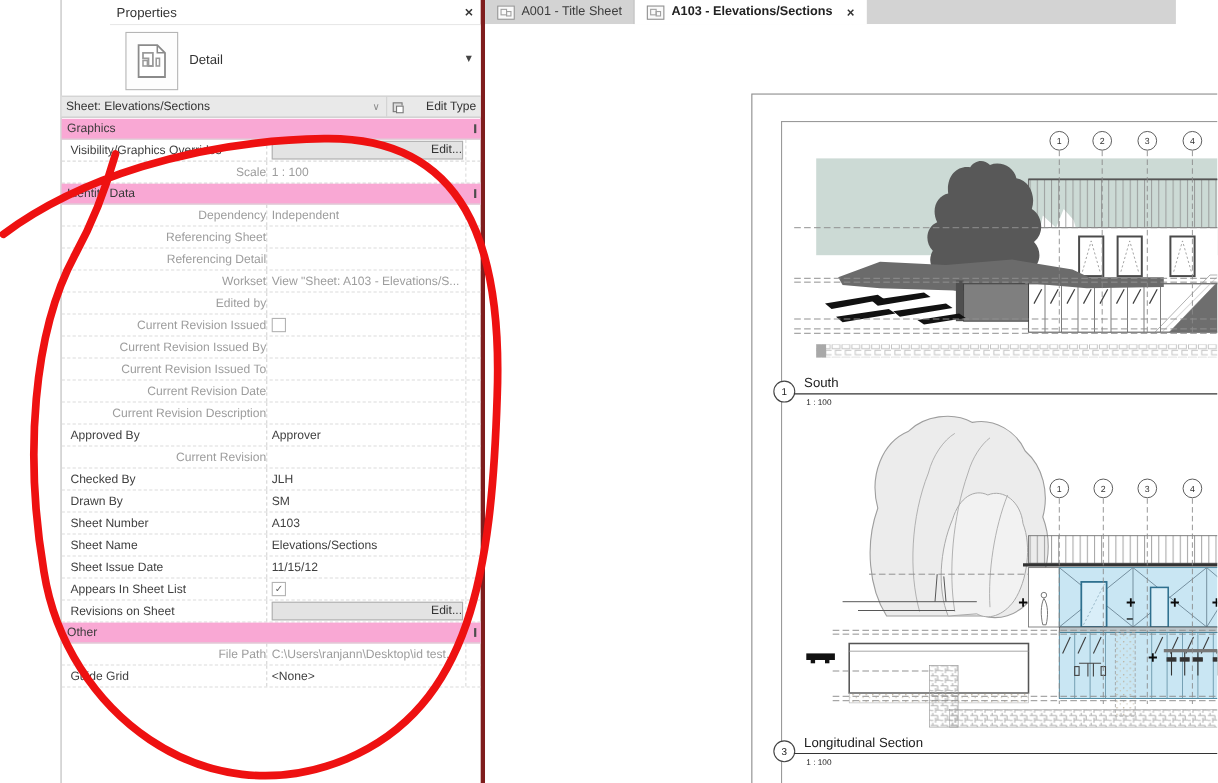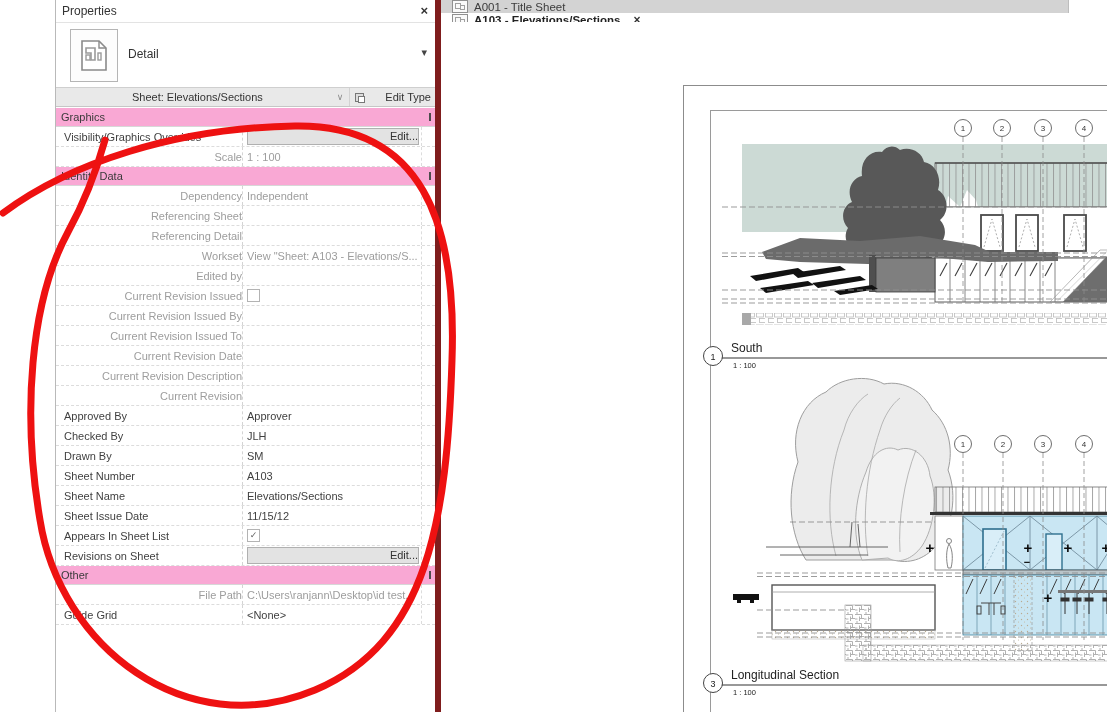--- a/index.html
+++ b/index.html
@@ -1,33 +1,33 @@
 <!DOCTYPE html>
 <html><head>
 <meta charset="utf-8">
 <style>
   html,body{margin:0;padding:0;background:#fff;}
   #screen{position:relative;width:1107px;height:712px;overflow:hidden;
     font-family:"Liberation Sans", sans-serif;background:#fff;color:#3c3c3c;}
 
   
   #props{position:absolute;left:55px;top:0;width:386px;height:712px;background:#fff;
-    border-left:1px solid #b9b9b9;border-right:6px solid #7f1d1d;box-sizing:border-box;}
+    border-left:1px solid #b9b9b9;border-right:4px solid #7f1d1d;box-sizing:border-box;padding-left:44px;}
   #props-header{position:relative;height:22px;line-height:22px;font-size:12px;color:#333;
     padding-left:6px;border-bottom:1px solid #e3e3e3;}
   #props-close{position:absolute;right:7px;top:0;font-size:13px;font-weight:bold;color:#333;cursor:pointer;}
   #type-selector{position:relative;height:64px;border-bottom:1px solid #c9c9c9;background:#fff;}
   #type-icon-box{position:absolute;left:14px;top:6px;width:46px;height:51px;border:1px solid #b5b5b5;background:#fdfdfd;}
   #type-icon-box svg{display:block;margin:9px auto;}
   #type-label{position:absolute;left:72px;top:24px;font-size:12px;color:#333;}
   #type-drop{position:absolute;right:8px;top:23px;font-size:11px;color:#444;}
   #instance-bar{position:absolute;left:0;top:87px;width:100%;height:20px;background:#e9e9e9;
     border-top:1px solid #cfcfcf;border-bottom:1px solid #c6c6c6;display:flex;align-items:center;
     font-size:11px;box-sizing:border-box;}
-  #instance-label{padding-left:4px;color:#333;flex:1 1 auto;white-space:nowrap;overflow:hidden;text-align:center;}
+  #instance-label{padding-left:4px;color:#333;flex:1 1 auto;white-space:nowrap;overflow:hidden;}
   #instance-chevron{color:#8a8a8a;font-size:9px;padding:0 6px 0 2px;}
   #edit-type{display:flex;align-items:center;gap:21px;padding:0 4px 0 5px;border-left:1px solid #d2d2d2;height:100%;color:#333;cursor:pointer;}
   .ets{position:relative;width:7px;height:7px;border:1px solid #777;background:#ddd;display:inline-block;}
   .ets::after{content:"";position:absolute;left:2px;top:2px;width:5px;height:5px;border:1px solid #777;background:#fff;}
 
   
   #prop-grid{position:absolute;left:0;top:108px;width:100%;font-size:11px;}
   .psection{position:relative;height:18px;line-height:18px;background:#f9a8d4;color:#3a3a3a;
     padding-left:5px;border-bottom:1px solid #d7d7d7;}
   .psection .grip{position:absolute;right:4px;top:5px;width:2px;height:8px;background:#4c4c4c;}
@@ -37,21 +37,21 @@
   .pvalue{flex:1 1 auto;height:100%;display:flex;align-items:center;border-left:1px dashed #d4d4d4;
     padding-left:4px;white-space:nowrap;overflow:hidden;color:#3f3f3f;box-sizing:border-box;}
   .prow.ro .pvalue{color:#9d9d9d;}
   .pspacer{width:13px;height:100%;border-left:1px dashed #dcdcdc;flex:none;}
   .pbtn{flex:1 1 auto;margin:1px 2px 1px 0;height:15px;line-height:15px;text-align:right;
     background:#e3e3e3;border:1px solid #b0b0b0;color:#333;font-size:11px;cursor:pointer;}
   .cb{width:11px;height:11px;border:1px solid #b3b3b3;background:#fff;display:inline-flex;
     align-items:center;justify-content:center;font-size:9px;color:#5f5f5f;line-height:9px;}
 
   
-  #tabbar{position:absolute;left:441px;top:0;width:628px;height:22px;background:#d3d3d3;display:flex;flex-direction:column;}
+  #tabbar{position:absolute;left:441px;top:0;width:628px;height:22px;background:#d3d3d3;display:flex;}
   .tab{display:flex;align-items:center;gap:6px;padding:0 11px;font-size:11.5px;color:#3c3c3c;
     border-right:1px solid #bdbdbd;cursor:pointer;white-space:nowrap;}
   .tab.active{background:#fff;font-weight:bold;color:#222;border-right:none;}
   .tabicon{position:relative;width:14px;height:11px;border:1px solid #909090;background:#fafafa;flex:none;}
   .tabicon::before{content:"";position:absolute;left:2px;top:2px;width:4px;height:4px;border:1px solid #a0a0a0;}
   .tabicon::after{content:"";position:absolute;right:2px;bottom:2px;width:3px;height:3px;border:1px solid #a0a0a0;}
   .tabclose{margin-left:7px;font-weight:bold;font-size:12px;color:#333;cursor:pointer;}
 
   
   #canvas{position:absolute;left:441px;top:22px;width:666px;height:690px;background:#fff;overflow:hidden;}
@@ -154,28 +154,28 @@
         <div class="prow ro">
           <span class="plabel">Current Revision Date</span>
           <div class="pvalue"></div>
           <div class="pspacer"></div>
         </div>
         <div class="prow ro">
           <span class="plabel">Current Revision Description</span>
           <div class="pvalue"></div>
           <div class="pspacer"></div>
         </div>
-        <div class="prow ro">
-          <span class="plabel">Current Revision</span>
-          <div class="pvalue"></div>
-          <div class="pspacer"></div>
-        </div>
         <div class="prow">
           <span class="plabel">Approved By</span>
           <div class="pvalue">Approver</div>
+          <div class="pspacer"></div>
+        </div>
+        <div class="prow ro">
+          <span class="plabel">Current Revision</span>
+          <div class="pvalue"></div>
           <div class="pspacer"></div>
         </div>
         <div class="prow">
           <span class="plabel">Checked By</span>
           <div class="pvalue">JLH</div>
           <div class="pspacer"></div>
         </div>
         <div class="prow">
           <span class="plabel">Drawn By</span>
           <div class="pvalue">SM</div>

